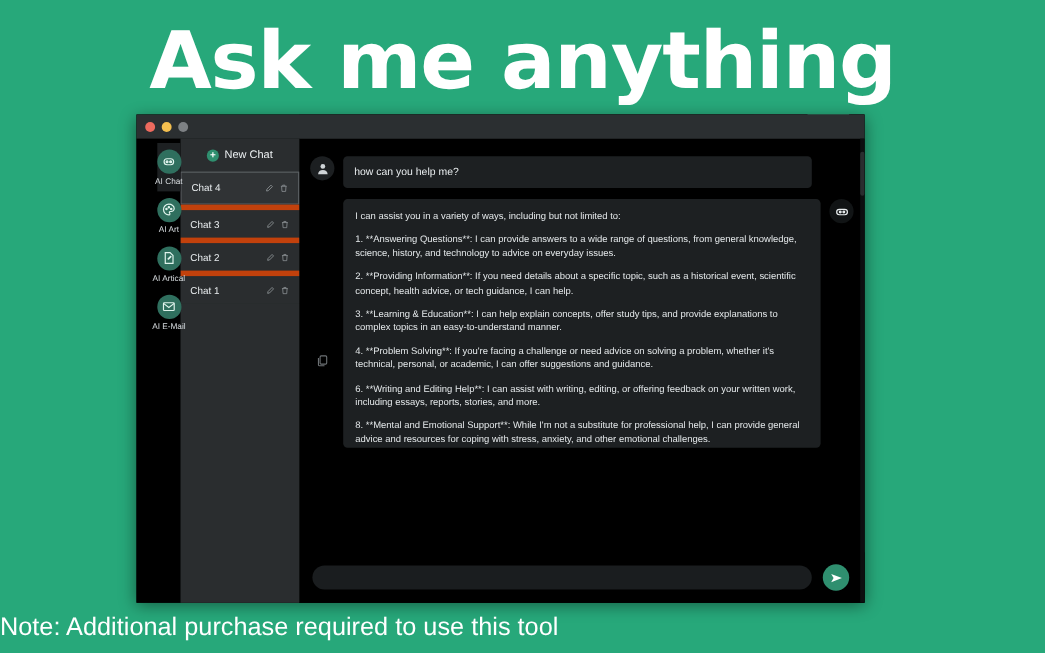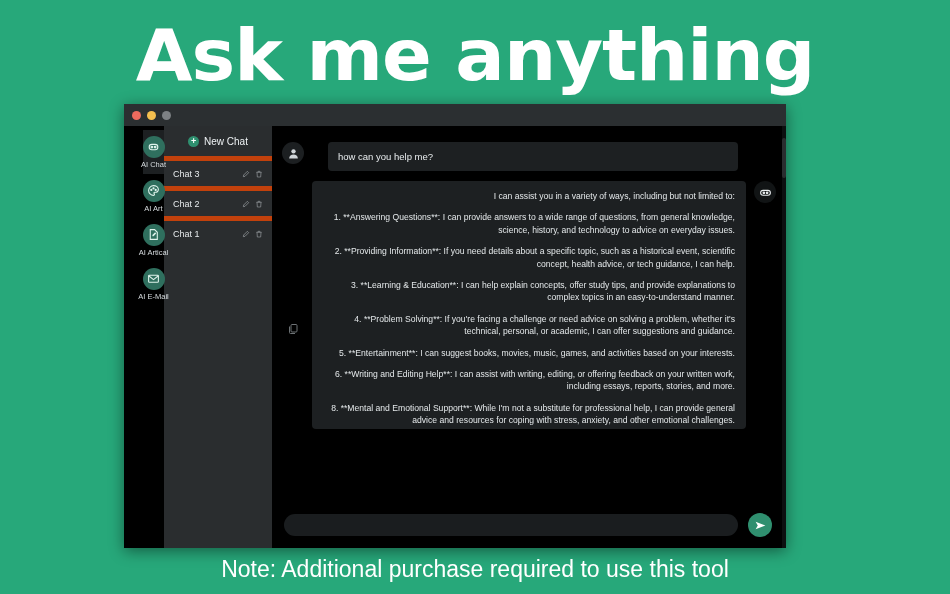--- a/index.html
+++ b/index.html
@@ -31,21 +31,21 @@
     white-space: nowrap;
     transform: scaleX(1.02);
   }
 
   
   .footnote {
     position: absolute;
     left: 0;
     top: 552px;
     width: 950px;
-    text-align: center;
+    text-align: left;
     color: #ffffff;
     font-size: 23px;
     line-height: 34px;
     white-space: nowrap;
   }
 
   
   .window {
     position: absolute;
     left: 124px;
@@ -214,21 +214,21 @@
   .msgs {
     flex: 1;
     overflow: hidden;
     position: relative;
     padding: 10px 0 0 0;
   }
 
   .msg-user {
     display: flex;
     align-items: flex-start;
-    gap: 24px;
+    gap: 8px;
     padding: 6px 48px 0 10px;
   }
   .av {
     width: 22px; height: 22px;
     border-radius: 50%;
     background: #1c1f21;
     flex: 0 0 22px;
     display: flex; align-items: center; justify-content: center;
     color: #cfd4d7;
   }
@@ -261,21 +261,20 @@
     flex: 1;
     background: #1d2022;
     border-radius: 4px;
     padding: 9px 11px 2px 11px;
     color: #e4e8ea;
     font-size: 8.6px;
     line-height: 12.4px;
     max-height: 258px;
     overflow: hidden;
     min-width: 0;
-    text-align: right;
   }
   .bubble-bot p { margin: 0 0 9px 0; }
   .bubble-bot p:last-child { margin-bottom: 0; }
 
   
   .composer {
     height: 46px;
     background: #000000;
     display: flex;
     align-items: center;
@@ -384,20 +383,33 @@
 
     </div>
 
     <div class="chatlist">
 
       <div class="newchat">
         <span class="plus-ico">+</span>
         <span>New Chat</span>
       </div>
 
+      <div class="chat-row selected">
+        <span class="nm">Chat 4</span>
+        <span class="row-ico">
+          <svg width="8" height="8" viewBox="0 0 24 24" fill="none" stroke="currentColor" stroke-width="2.4">
+              <path d="M4 20l5-1L20 8l-4-4L5 15z"></path>
+            </svg>
+        </span>
+        <span class="row-ico">
+          <svg width="8" height="8" viewBox="0 0 24 24" fill="none" stroke="currentColor" stroke-width="2.2">
+              <path d="M4 7h16M9 7V4h6v3M6 7l1 14h10l1-14"></path>
+            </svg>
+        </span>
+      </div>
 
       <div class="chat-row">
         <span class="nm">Chat 3</span>
         <span class="row-ico">
           <svg width="8" height="8" viewBox="0 0 24 24" fill="none" stroke="currentColor" stroke-width="2.4">
               <path d="M4 20l5-1L20 8l-4-4L5 15z"></path>
             </svg>
         </span>
         <span class="row-ico">
           <svg width="8" height="8" viewBox="0 0 24 24" fill="none" stroke="currentColor" stroke-width="2.2">
@@ -467,21 +479,20 @@
                 <path d="M5 7v12a2 2 0 002 2h9"></path>
               </svg>
             </span>
           </div>
           <div class="bubble-bot">
             <p>I can assist you in a variety of ways, including but not limited to:</p>
             <p>1. **Answering Questions**: I can provide answers to a wide range of questions, from general knowledge, science, history, and technology to advice on everyday issues.</p>
             <p>2. **Providing Information**: If you need details about a specific topic, such as a historical event, scientific concept, health advice, or tech guidance, I can help.</p>
             <p>3. **Learning &amp; Education**: I can help explain concepts, offer study tips, and provide explanations to complex topics in an easy-to-understand manner.</p>
             <p>4. **Problem Solving**: If you're facing a challenge or need advice on solving a problem, whether it's technical, personal, or academic, I can offer suggestions and guidance.</p>
-            <p>5. **Entertainment**: I can suggest books, movies, music, games, and activities based on your interests.</p>
             <p>6. **Writing and Editing Help**: I can assist with writing, editing, or offering feedback on your written work, including essays, reports, stories, and more.</p>
             <p>8. **Mental and Emotional Support**: While I'm not a substitute for professional help, I can provide general advice and resources for coping with stress, anxiety, and other emotional challenges.</p>
           </div>
           <span class="av" style="background:#111415;">
             <svg width="13" height="13" viewBox="0 0 24 24" fill="none" stroke="#e9edef" stroke-width="2">
               <rect x="3" y="8" width="18" height="9" rx="4.5"></rect>
               <circle cx="9" cy="12.5" r="1.5" fill="#e9edef"></circle>
               <circle cx="15" cy="12.5" r="1.5" fill="#e9edef"></circle>
             </svg>
           </span>

